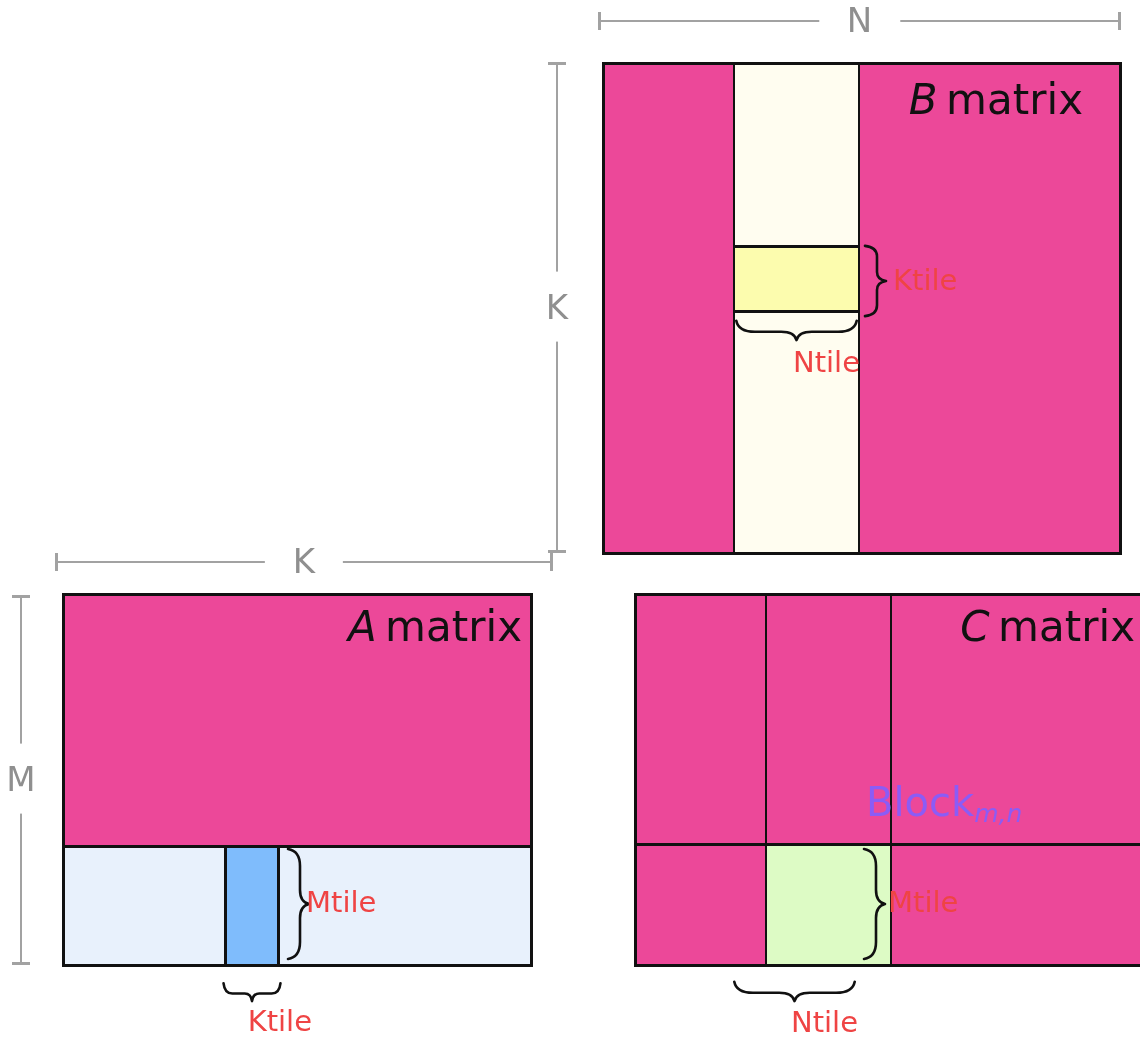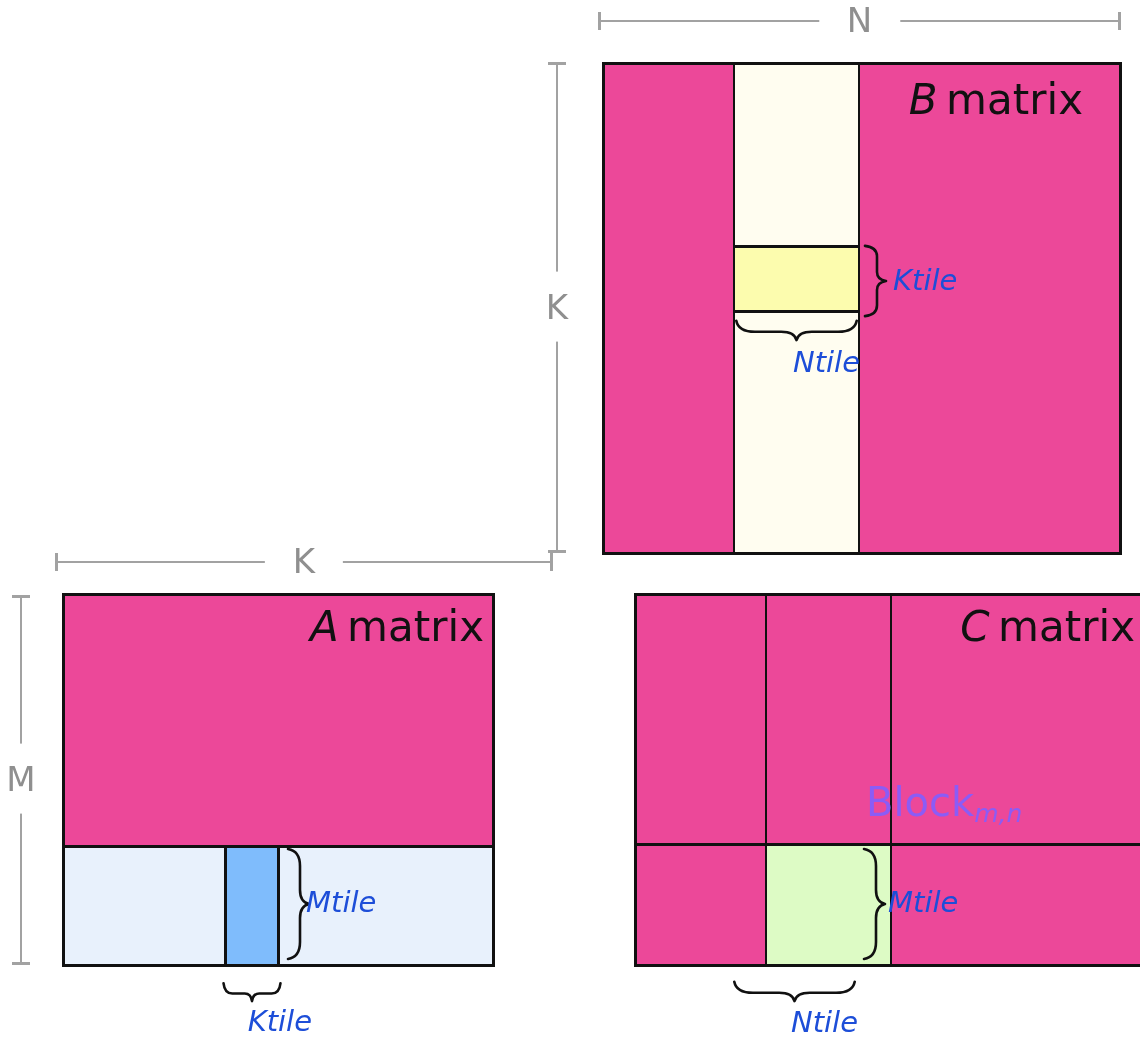--- a/index.html
+++ b/index.html
@@ -8,21 +8,21 @@
     font-family:"DejaVu Sans","Liberation Sans",sans-serif;color:#111;
     overflow:hidden;
   }
   
   .matrix{position:absolute;border:3px solid #111;background:#ec4899;box-sizing:border-box;}
   .mtitle{position:absolute;font-size:42px;line-height:1.1;color:#111;white-space:nowrap;}
   .mtitle .lt{font-style:italic;margin-right:0.20em;}
   
   .strip,.tile,.thinline,.divider{position:absolute;box-sizing:border-box;}
   
-  .tile-label{position:absolute;font-style:italic;font-size:29px;line-height:1.15;color:#1d4ed8;white-space:nowrap;}
+  .tile-label{position:absolute;font-size:29px;line-height:1.15;color:#ef4444;white-space:nowrap;}
   .center{text-align:right;}
   .block-label{position:absolute;font-size:40px;line-height:1.1;color:#8b5cf6;white-space:nowrap;}
   .block-label sub{font-size:25px;font-style:italic;vertical-align:-0.25em;}
   
   .dim{position:absolute;}
   .dim .line{position:absolute;background:#a2a2a2;}
   .dim .tick{position:absolute;background:#a2a2a2;}
   .dim.h .line{left:0;right:0;top:50%;margin-top:-1px;height:2px;}
   .dim.h .tick{top:50%;width:3px;height:18px;transform:translateY(-50%);}
   .dim.h .tick.start{left:0;}
@@ -85,21 +85,21 @@
     <span class="label">K</span>
   </div>
 
   <div class="dim v" style="left:10px;top:595px;width:22px;height:370px;">
     <div class="line"></div>
     <div class="tick start"></div>
     <div class="tick end"></div>
     <span class="label">M</span>
   </div>
 
-  <div class="matrix" style="left:62px;top:593px;width:433px;height:374px;">
+  <div class="matrix" style="left:62px;top:593px;width:471px;height:374px;">
     <div class="strip" style="inset: 249px 0px 0px; border-top: 3px solid rgb(17, 17, 17); background-color: rgb(232, 241, 252);"></div>
     <div class="tile" style="left: 159px; top: 249px; width: 56px; bottom: 0px; border-top: 3px solid rgb(17, 17, 17); border-left: 3px solid rgb(17, 17, 17); border-right: 3px solid rgb(17, 17, 17); background-color: rgb(127, 188, 252);"></div>
     <div class="mtitle" style="top:8px;right:8px;">
       <span class="lt">A</span><span>matrix</span>
     </div>
   </div>
 
   <svg class="brace" style="left:284px;top:846px;" width="26" height="116" viewBox="0 0 26 116" preserveAspectRatio="none">
     <path vector-effect="non-scaling-stroke" d="M4,3 Q16,5 16,20 L16,44 Q16,56 25,58 Q16,60 16,72 L16,96 Q16,111 4,113"></path>
   </svg>

